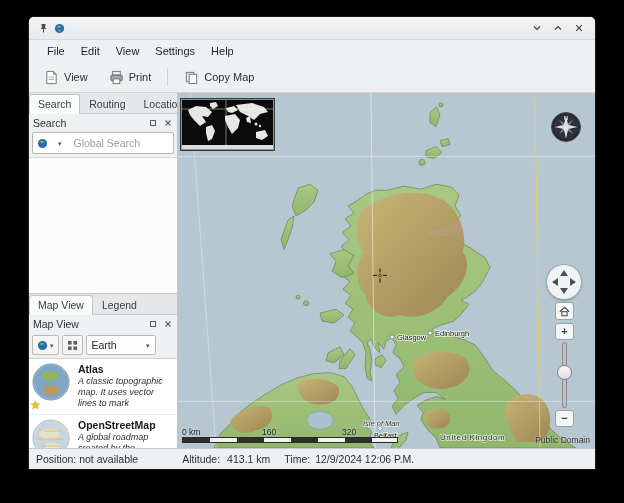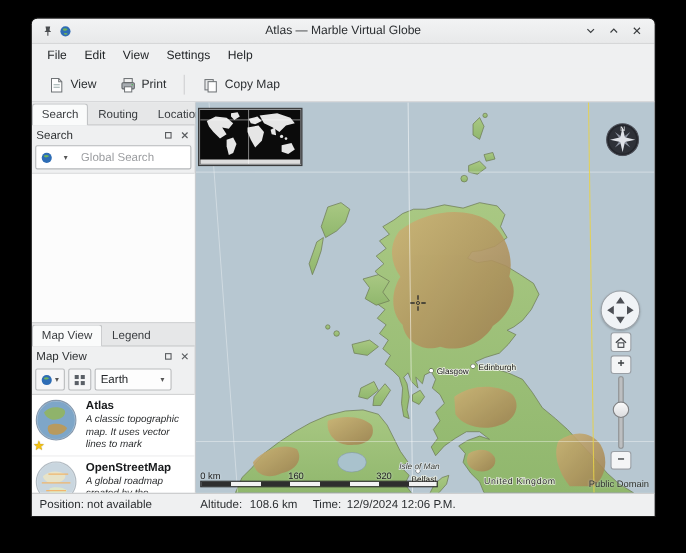--- a/index.html
+++ b/index.html
@@ -9,21 +9,21 @@
     box-shadow:0 0 0 1px #1a1a1a;display:flex;flex-direction:column;}
   
   .titlebar{height:22px;background:linear-gradient(#f2f3f4,#e8e9ea);display:flex;align-items:center;
     border-bottom:1px solid #d6d7d8;flex:0 0 auto;position:relative;}
   .tb-left{display:flex;align-items:center;gap:5px;padding-left:9px;z-index:2;}
   .tb-icon{width:11px;height:11px;display:inline-flex;}
   .tb-title{position:absolute;left:0;right:0;text-align:center;font-size:11px;color:#2b2e31;}
   .tb-controls{margin-left:auto;display:flex;align-items:center;gap:7px;padding-right:9px;z-index:2;}
   .tb-btn{width:14px;height:14px;display:inline-flex;align-items:center;justify-content:center;cursor:default;}
   
-  .menubar{height:22px;display:flex;align-items:center;padding-left:6px;background:#eff0f1;flex:0 0 auto;}
+  .menubar{height:22px;display:flex;align-items:center;background:#eff0f1;flex:0 0 auto;margin-left:10px;}
   .menu-item{padding:3px 8px;border-radius:2px;}
   
   .toolbar{height:30px;display:flex;align-items:center;gap:3px;padding-left:6px;background:#eff0f1;
     border-bottom:1px solid #d2d3d4;flex:0 0 auto;}
   .tool-btn{display:flex;align-items:center;gap:5px;padding:4px 9px;border-radius:3px;font-size:11px;color:#2b2e31;}
   .tool-icon{width:15px;height:15px;display:inline-flex;}
   .toolbar-sep{width:1px;height:18px;background:#cfd0d1;margin:0 4px;}
   
   .main{flex:1 1 auto;display:flex;min-height:0;}
   .sidebar{width:148px;flex:0 0 148px;display:flex;flex-direction:column;background:#eff0f1;
@@ -97,21 +97,20 @@
   .sb-alt-value{margin-left:7px;}
   .sb-time-label{margin-left:14px;}
   .sb-time-value{margin-left:5px;}
 </style>
 </head>
 <body>
 
 <div class="window">
 
   <div class="titlebar">
-    <div class="tb-title">Atlas — Marble Virtual Globe</div>
     <div class="tb-left">
       <span class="tb-icon">
         <svg viewBox="0 0 11 11">
             <path d="M3.4,1 L7.6,1 L7,4.4 L8.6,6 L2.4,6 L4,4.4 Z" fill="#4a4d50"></path>
             <line x1="5.5" y1="6" x2="5.5" y2="9.6" stroke="#4a4d50" stroke-width="1"></line>
           </svg>
       </span>
       <span class="tb-icon">
         <svg viewBox="0 0 11 11">
             <circle cx="5.5" cy="5.5" r="4.6" fill="#2d6cb5"></circle>
@@ -458,17 +457,17 @@
         <div class="scale-ruler"></div>
       </div>
 
       <div class="attribution">Public Domain</div>
     </div>
   </div>
 
   <div class="statusbar">
     <span>Position: not available</span>
     <span class="sb-alt-label">Altitude:</span>
-    <span class="sb-alt-value">108.6 km</span>
+    <span class="sb-alt-value">413.1 km</span>
     <span class="sb-time-label">Time:</span>
     <span class="sb-time-value">12/9/2024 12:06 P.M.</span>
   </div>
 </div>
 
 </body></html>

